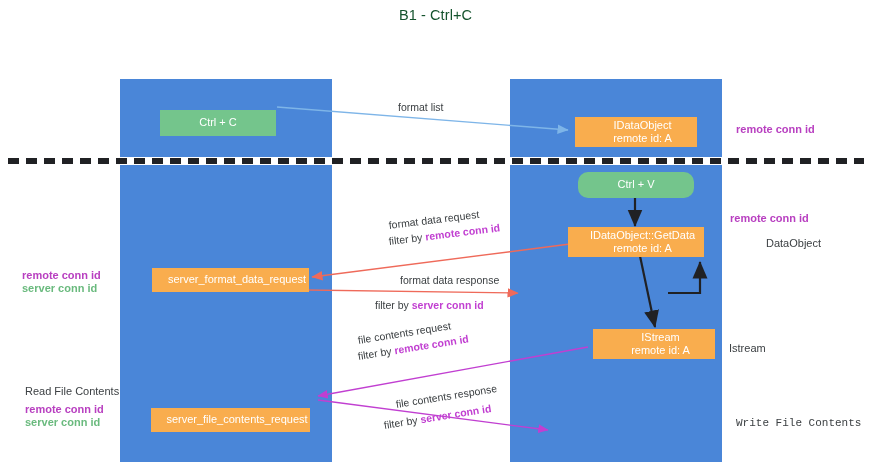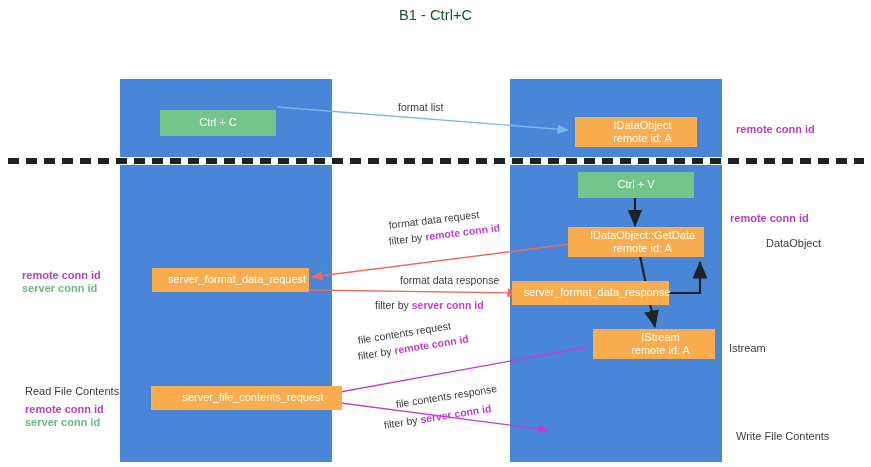--- a/index.html
+++ b/index.html
@@ -115,43 +115,40 @@
 
   <div class="abs node green z2" style="left:160px;top:94px;width:116px;height:26px;margin-top:16px;">
     <span>Ctrl + C</span>
   </div>
 
   <div class="abs node orange z2" style="left:575px;top:117px;width:122px;height:30px;">
     <span>IDataObject</span>
     <span class="l2">remote id: A</span>
   </div>
 
-  <div class="abs node green z2" style="left:578px;top:172px;width:116px;height:26px;">
+  <div class="abs node green z2" style="left:578px;top:172px;width:116px;height:26px;border-radius:10px;">
     <span>Ctrl + V</span>
   </div>
 
   <div class="abs node orange z2" style="left:568px;top:227px;width:136px;height:30px;">
     <span>IDataObject::GetData</span>
     <span class="l2">remote id: A</span>
   </div>
 
   <div class="abs node orange z2" style="left:152px;top:268px;width:157px;height:24px;">
     <span>server_format_data_request</span>
   </div>
 
-  <div class="abs node orange z2" style="left:512px;top:281px;width:157px;height:24px;">
-    <span>server_format_data_response</span>
-  </div>
 
   <div class="abs node orange z2" style="left:593px;top:329px;width:122px;height:30px;">
     <span>IStream</span>
     <span class="l2">remote id: A</span>
   </div>
 
-  <div class="abs node orange z2" style="left:151px;top:386px;width:191px;height:24px;">
+  <div class="abs node orange z2" style="left:151px;top:408px;width:159px;height:24px;">
     <span>server_file_contents_request</span>
   </div>
 
 
   <svg class="layer over" viewBox="0 0 871 467">
     <path d="M8,161 L864,161" stroke="#202124" stroke-width="6" stroke-dasharray="11 7" stroke-linecap="butt" fill="none"></path>
   </svg>
 
   <div class="abs elabel z4" style="left:398px;top:101px;">format list</div>
 
@@ -190,21 +187,21 @@
   </div>
 
   <div class="abs ann bold z4" style="left:736px;top:122px;color:#b83fc0;">remote conn id</div>
 
   <div class="abs ann bold z4" style="left:730px;top:211px;color:#b83fc0;">remote conn id</div>
 
   <div class="abs ann dark z4" style="left:730px;top:236px;padding-left:36px;">DataObject</div>
 
   <div class="abs ann dark z4" style="left:729px;top:341px;">Istream</div>
 
-  <div class="abs ann dark z4" style="left:736px;top:429px;">Write File Contents</div>
+  <div class="abs ann dark z4" style="left:736px;top:416px;font-family:Liberation Mono, monospace;">Write File Contents</div>
 
   <div class="abs ann bold z4" style="left:22px;top:268px;color:#b83fc0;">remote conn id</div>
   <div class="abs ann bold z4" style="left:22px;top:281px;color:#6aba7e;">server conn id</div>
 
   <div class="abs ann dark z4" style="left:25px;top:384px;text-align:right;">Read File Contents</div>
   <div class="abs ann bold z4" style="left:25px;top:402px;color:#b83fc0;">remote conn id</div>
   <div class="abs ann bold z4" style="left:25px;top:415px;color:#6aba7e;">server conn id</div>
 
 </div>
 

